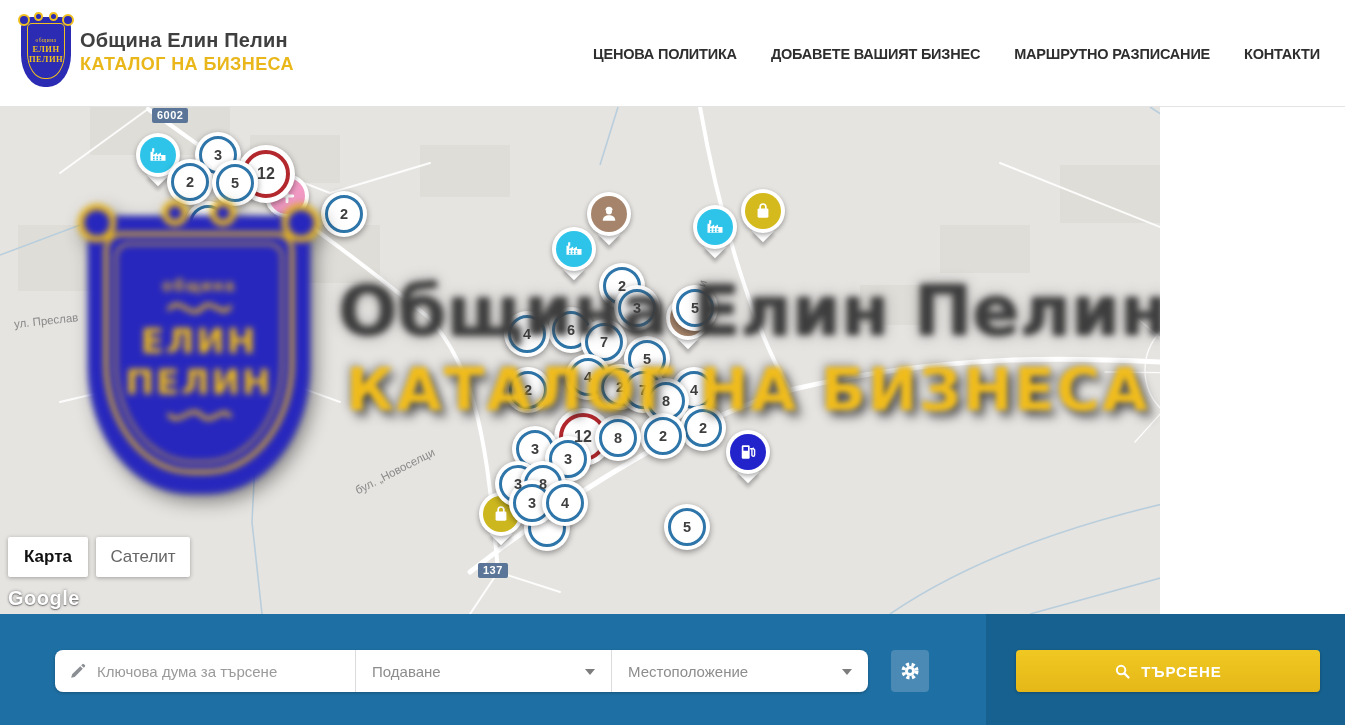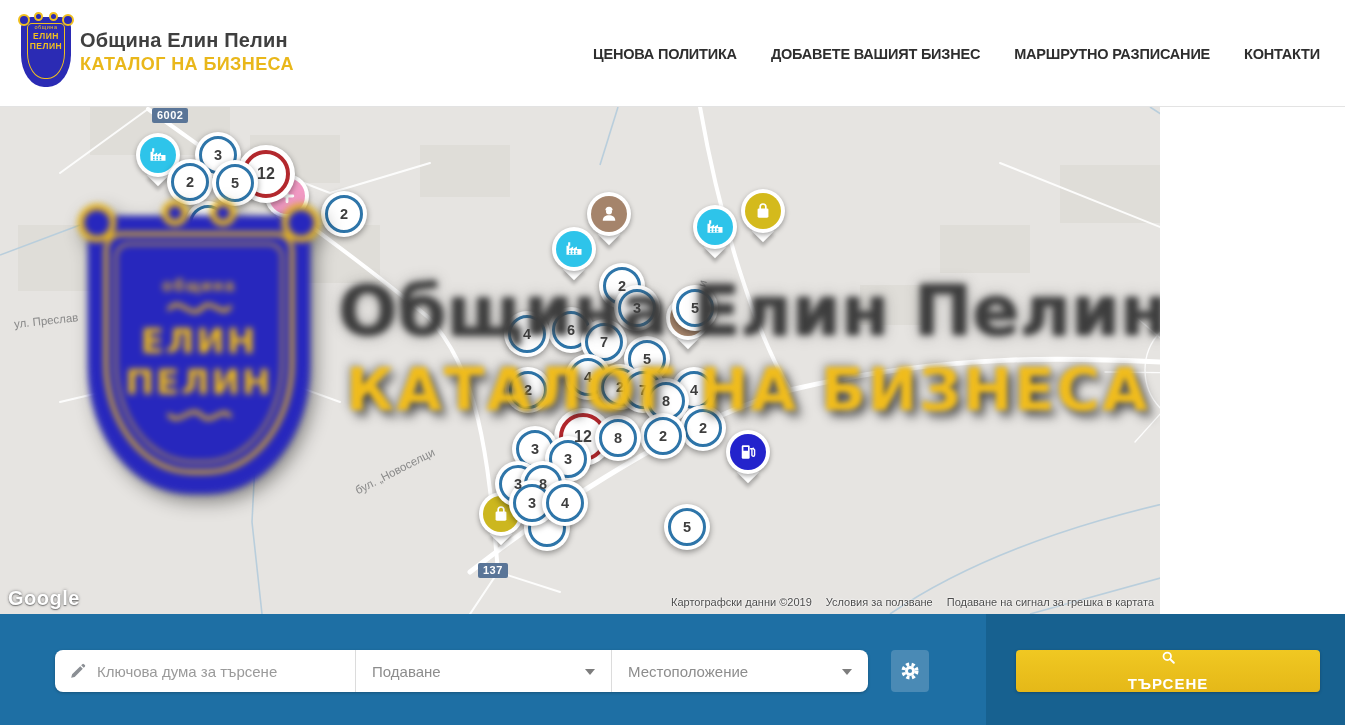--- a/index.html
+++ b/index.html
@@ -6,21 +6,21 @@
   html,body { width:1345px; height:725px; overflow:hidden; font-family:"Liberation Sans", sans-serif; background:#fff; }
   .page { position:relative; width:1345px; height:725px; }
 
   
   .header { position:absolute; left:0; top:0; width:1345px; height:107px; background:#fff; border-bottom:1px solid #e3e3e3; z-index:100; }
   .brand { position:absolute; left:22px; top:18px; display:flex; align-items:center; cursor:pointer; }
   .crest-mini { position:relative; width:48px; height:68px; background:#2b2bb4; border-radius:9px 9px 46% 46%; box-shadow:0 0 0 1px #2b2bb4; }
   .crest-mini .scroll { position:absolute; width:12px; height:12px; border-radius:50%; border:2.5px solid #f0c020; background:#2b2bb4; top:-4px; }
   .crest-mini .scroll.l { left:-4px; } .crest-mini .scroll.r { right:-4px; }
   .crest-mini .scroll.cl { left:12px; top:-6px; width:9px; height:9px; } .crest-mini .scroll.cr { right:12px; top:-6px; width:9px; height:9px; }
-  .crest-mini .inner { position:absolute; inset:5px 5px 7px 5px; border:1.5px solid #f0c020; border-radius:5px 5px 46% 46%; display:flex; flex-direction:column; align-items:center; justify-content:flex-start; color:#f0c020; }
+  .crest-mini .inner { position:absolute; inset:5px 5px 7px 5px; border:1.5px solid #f0c020; border-radius:5px 5px 46% 46%; display:flex; flex-direction:column; align-items:center; justify-content:center; color:#f0c020;font-family:Liberation Serif, serif; }
   .crest-mini .t1 { font-size:5.5px; letter-spacing:.5px; margin-bottom:2px; }
   .crest-mini .t2 { font-size:8.5px; font-weight:bold; letter-spacing:.5px; line-height:1.15; }
   .brand-text { margin-left:10px; font-family:Liberation Sans, sans-serif; }
   .brand-title { font-size:20px; font-weight:bold; color:#3f3f3f; letter-spacing:.2px; }
   .brand-sub { font-size:18px; font-weight:bold; color:#e9b71a; letter-spacing:.4px; margin-top:2px; }
   .nav { position:absolute; right:25px; top:0; height:107px; display:flex; align-items:center; gap:34px; }
   .nav-item { font-size:14.5px; font-weight:bold; color:#2e2e2e; letter-spacing:-.2px; cursor:pointer; white-space:nowrap; }
 
   
   .map { position:absolute; left:0; top:107px; width:1160px; height:507px; background:#e6e4e1; overflow:hidden; }
@@ -77,21 +77,21 @@
   .sgroup { position:absolute; left:55px; top:36px; width:813px; height:42px; background:#fff; border-radius:8px; box-shadow:0 1px 3px rgba(0,0,0,.25); display:flex; align-items:stretch; }
   .sseg { display:flex; align-items:center; position:relative; }
   .sseg.kw { width:301px; border-right:1px solid #dcdcdc; padding-left:13px; }
   .sseg.dd { width:256px; border-right:1px solid #dcdcdc; padding-left:16px; cursor:pointer; }
   .sseg.dd:last-child { border-right:none; }
   .sseg input { border:none; outline:none; font-size:15px; color:#444; width:240px; margin-left:10px; font-family:"Liberation Sans", sans-serif; }
   .sseg input::placeholder { color:#9a9a9a; }
   .dd-label { font-size:15px; color:#8d8d8d; }
   .dd-caret { position:absolute; right:16px; top:19px; width:0; height:0; border-left:5px solid transparent; border-right:5px solid transparent; border-top:6px solid #7d7d7d; }
   .gear-btn { position:absolute; left:891px; top:36px; width:38px; height:42px; background:#4a8ab5; border-radius:4px; display:flex; align-items:center; justify-content:center; cursor:pointer; }
-  .search-btn { position:absolute; left:1016px; top:36px; width:304px; height:42px; background:linear-gradient(#f0c822,#e5b818); border-radius:4px; display:flex; align-items:center; justify-content:center; gap:10px; cursor:pointer; box-shadow:0 1px 3px rgba(0,0,0,.25);flex-direction:column; }
+  .search-btn { position:absolute; left:1016px; top:36px; width:304px; height:42px; background:linear-gradient(#f0c822,#e5b818); border-radius:4px; display:flex; align-items:center; justify-content:center; gap:10px; cursor:pointer; box-shadow:0 1px 3px rgba(0,0,0,.25); }
   .search-btn .lbl { color:#fff; font-size:15px; font-weight:bold; letter-spacing:1px; }
 </style>
 </head>
 <body>
 
 <div class="page">
 
   <div class="header">
     <div class="brand">
       <div class="crest-mini">
@@ -413,26 +413,25 @@
                   <path d="M5,12 C16,24 27,0 38,13 C48,23 58,2 66,13" stroke="#ecb91c" stroke-width="3.5" fill="none" stroke-linecap="round"></path>
                 </svg>
             </div>
           </div>
         </div>
       </div>
       <div class="wm-title">Община Елин Пелин</div>
       <div class="wm-sub">КАТАЛОГ НА БИЗНЕСА</div>
     </div>
 
+    <div class="maptype">
+      <div class="btn sel">Карта</div>
+      <div class="btn uns">Сателит</div>
+    </div>
     <div class="google-logo">Google</div>
-    <div class="attribution">
-      <span>Картографски данни ©2019</span>
-      <span>Условия за ползване</span>
-      <span>Подаване на сигнал за грешка в картата</span>
-    </div>
     <div class="ctl-lock">
       <svg width="16" height="16" viewBox="0 0 24 24">
           <rect x="7" y="11" width="10" height="8" rx="1" fill="#5f6368"></rect>
           <path d="M9,11 V8 a3,3 0 0 1 6,0 v3" stroke="#5f6368" stroke-width="2" fill="none"></path>
         </svg>
     </div>
     <div class="ctl-peg">
       <svg width="22" height="26" viewBox="0 0 24 28">
         <circle cx="12" cy="5" r="3.6" fill="#f6a821" stroke="#d98c12" stroke-width=".8"></circle>
         <path d="M7,10 h10 l-1.6,8 h-1.6 v8 h-3.6 v-8 h-1.6 z" fill="#f6a821" stroke="#d98c12" stroke-width=".8"></path>

